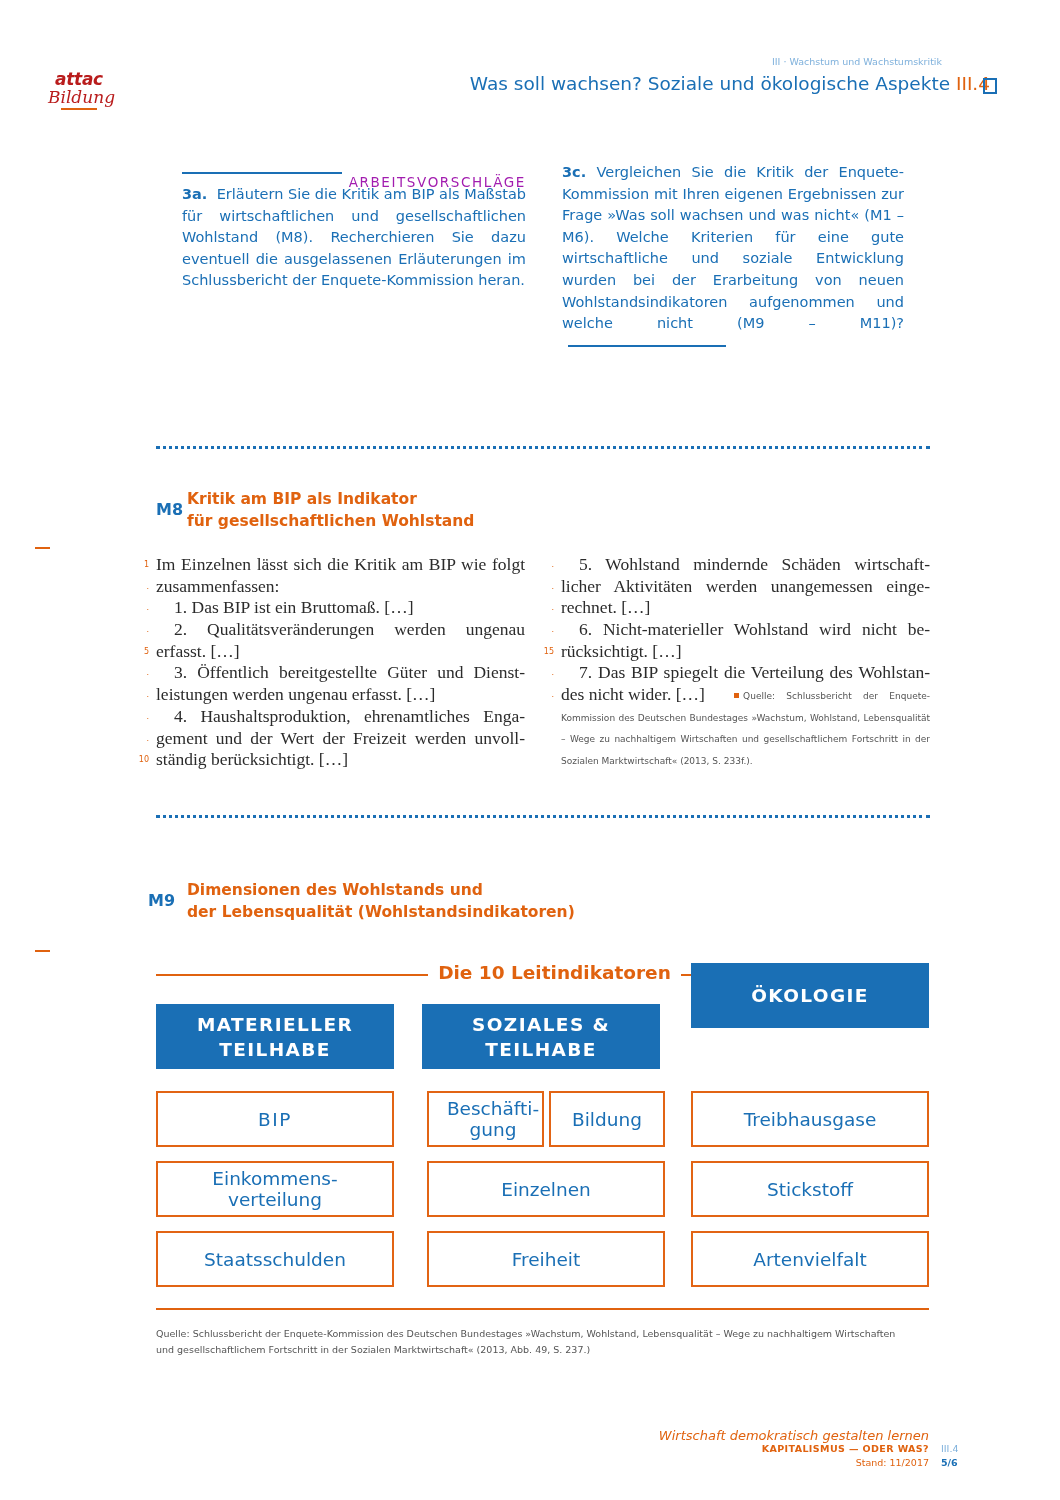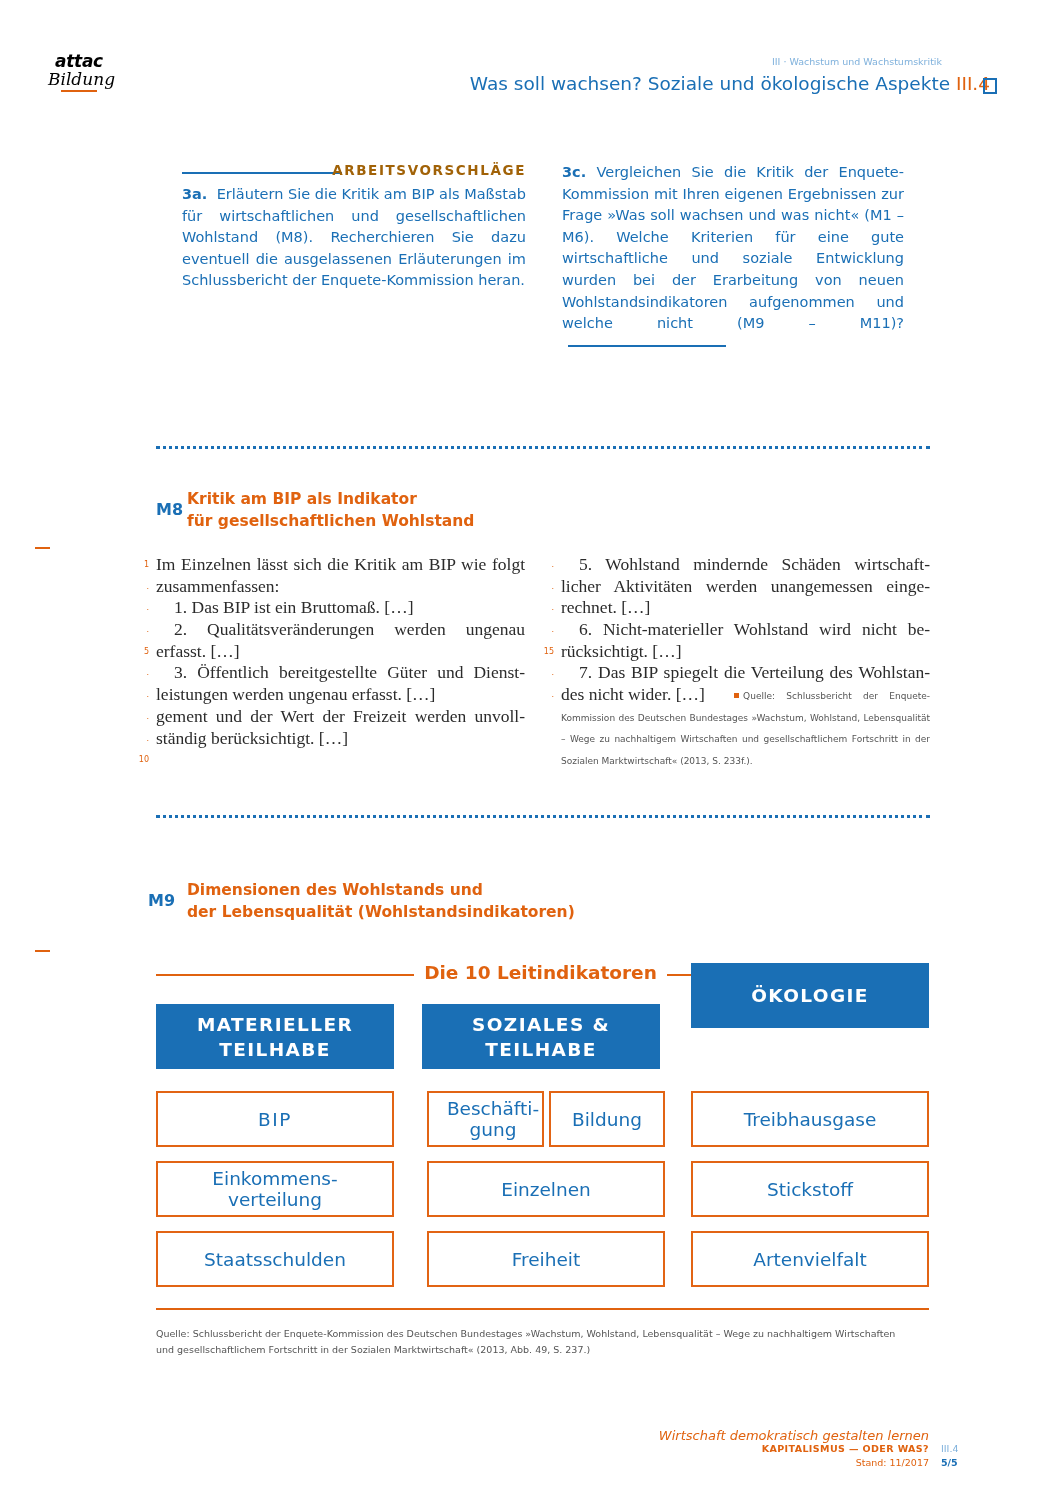--- a/index.html
+++ b/index.html
@@ -2,36 +2,36 @@
 <html><head>
 <meta charset="utf-8">
 <style>
   html, body { margin: 0; padding: 0; background: #ffffff; }
   body { width: 1060px; height: 1500px; position: relative; overflow: hidden; font-family: "DejaVu Sans", sans-serif; }
   .abs { position: absolute; }
   .orange { color: #e0620f; }
   .serif { font-family: "Liberation Serif", serif; }
 
   
-  .logo { left: 48px; top: 52px; width: 62px; text-align: center; color: #000000; }
+  .logo { left: 48px; top: 70px; width: 62px; text-align: center; color: #b91c1c; }
   .logo .l1 { font-family: "DejaVu Sans", sans-serif; font-weight: bold; font-style: italic; font-size: 17px; line-height: 18px; letter-spacing: -0.3px; }
   .logo .l2 { font-family: "DejaVu Serif", serif; font-style: italic; font-size: 17px; line-height: 18px; }
   .logo .ul { width: 36px; height: 2px; background: #e0620f; margin: 2px auto 0 auto; }
 
   
   .hdr-sub { right: 118px; top: 56px; font-size: 9.5px; color: #7fb1dc; }
   .hdr-title { right: 70px; top: 73px; font-size: 18.5px; color: #1a6fb5; white-space: nowrap; }
   .hdr-box { left: 983px; top: 78px; width: 10px; height: 12px; border: 2px solid #1a6fb5; }
 
   
   .task-col { font-size: 14.5px; line-height: 21.6px; color: #1a6fb5; text-align: justify; }
   .task-col b { font-weight: bold; }
   .task-head { left: 182px; top: 162px; width: 344px; height: 22px; }
   .task-head .rule { position: absolute; left: 0; top: 10px; width: 160px; height: 1.5px; background: #1a6fb5; }
-  .task-head .lbl { position: absolute; right: 0; top: 0; font-weight: bold; font-size: 13.5px; letter-spacing: 1.6px; color: #a16207; }
+  .task-head .lbl { position: absolute; right: 0; top: 12px; font-weight: normal; font-size: 13.5px; letter-spacing: 1.6px; color: #a21caf; }
   .tail-rule { display: inline-block; width: 158px; height: 1.5px; background: #1a6fb5; vertical-align: middle; margin-left: 6px; }
 
   .dots { left: 156px; width: 774px; height: 3px; border-top: 3px dotted #1a6fb5; }
 
   .mlabel { font-weight: bold; font-size: 16px; color: #1a6fb5; }
   .mtitle { font-weight: bold; font-size: 15.5px; line-height: 22px; color: #e0620f; }
   .side-dash { left: 35px; width: 15px; height: 2px; background: #e0620f; }
 
   
   .txt { font-family: "Liberation Serif", serif; font-size: 17.5px; line-height: 21.7px; color: #2b2b2b; }
@@ -106,20 +106,21 @@
     <div>10</div>
   </div>
 <div class="abs txt" style="left:156px; top:554px; width:369px;" id="m8-left">
     <div class="line">Im Einzelnen lässt sich die Kritik am BIP wie folgt</div>
     <div class="line last">zusammenfassen:</div>
     <div class="line ind last">1. Das BIP ist ein Bruttomaß. […]</div>
     <div class="line ind">2. Qualitätsveränderungen werden ungenau</div>
     <div class="line last">erfasst. […]</div>
     <div class="line ind">3. Öffentlich bereitgestellte Güter und Dienst-</div>
     <div class="line last">leistungen werden ungenau erfasst. […]</div>
+    <div class="line ind">4. Haushaltsproduktion, ehrenamtliches Enga-</div>
     <div class="line">gement und der Wert der Freizeit werden unvoll-</div>
     <div class="line last">ständig berücksichtigt. […]</div>
   </div>
 
 <div class="abs ln ln-col" style="left:540px; top:554px;" id="m8-right-ln">
     <div>.</div>
     <div>.</div>
     <div>.</div>
     <div>.</div>
     <div>15</div>
@@ -132,21 +133,21 @@
 <div class="abs dots" style="top:815px;"></div>
 
 <div class="abs mlabel" style="left:148px; top:891px;text-align:right;">M9</div>
 <div class="abs mtitle" style="left:187px; top:879px;">
   <div>Dimensionen des Wohlstands und</div>
   <div>der Lebensqualität (Wohlstandsindikatoren)</div>
 </div>
 <div class="abs side-dash" style="top:950px;"></div>
 
 <div class="abs diag-rule" style="left:156px; top:974px; width:773px;"></div>
-<div class="abs" style="left:154px; top:962px; width:773px; text-align:center;">
+<div class="abs" style="left:168px; top:962px; width:773px; text-align:center;">
   <span class="diag-title">Die 10 Leitindikatoren</span>
 </div>
 
 <div class="abs cat" style="left:156px; top:1004px; width:238px; height:65px;">
   <div>
       <div>MATERIELLER</div>
       <div>TEILHABE</div>
     </div>
 </div>
 <div class="abs cat" style="left:422px; top:1004px; width:238px; height:65px;">
@@ -216,13 +217,13 @@
     </div>
   </div>
 
 <div class="abs diag-rule" style="left:156px; top:1308px; width:773px;"></div>
 <div class="abs foot-src">Quelle: Schlussbericht der Enquete-Kommission des Deutschen Bundestages »Wachstum, Wohlstand, Lebensqualität – Wege zu nachhaltigem Wirtschaften und gesellschaftlichem Fortschritt in der Sozialen Marktwirtschaft« (2013, Abb. 49, S. 237.)</div>
 
 <div class="abs footer-1">Wirtschaft demokratisch gestalten lernen</div>
 <div class="abs footer-2">KAPITALISMUS — ODER WAS?</div>
 <div class="abs footer-3">Stand: 11/2017</div>
 <div class="abs footer-4">III.4</div>
-<div class="abs footer-5">5/5</div>
+<div class="abs footer-5">5/6</div>
 
 </body></html>

